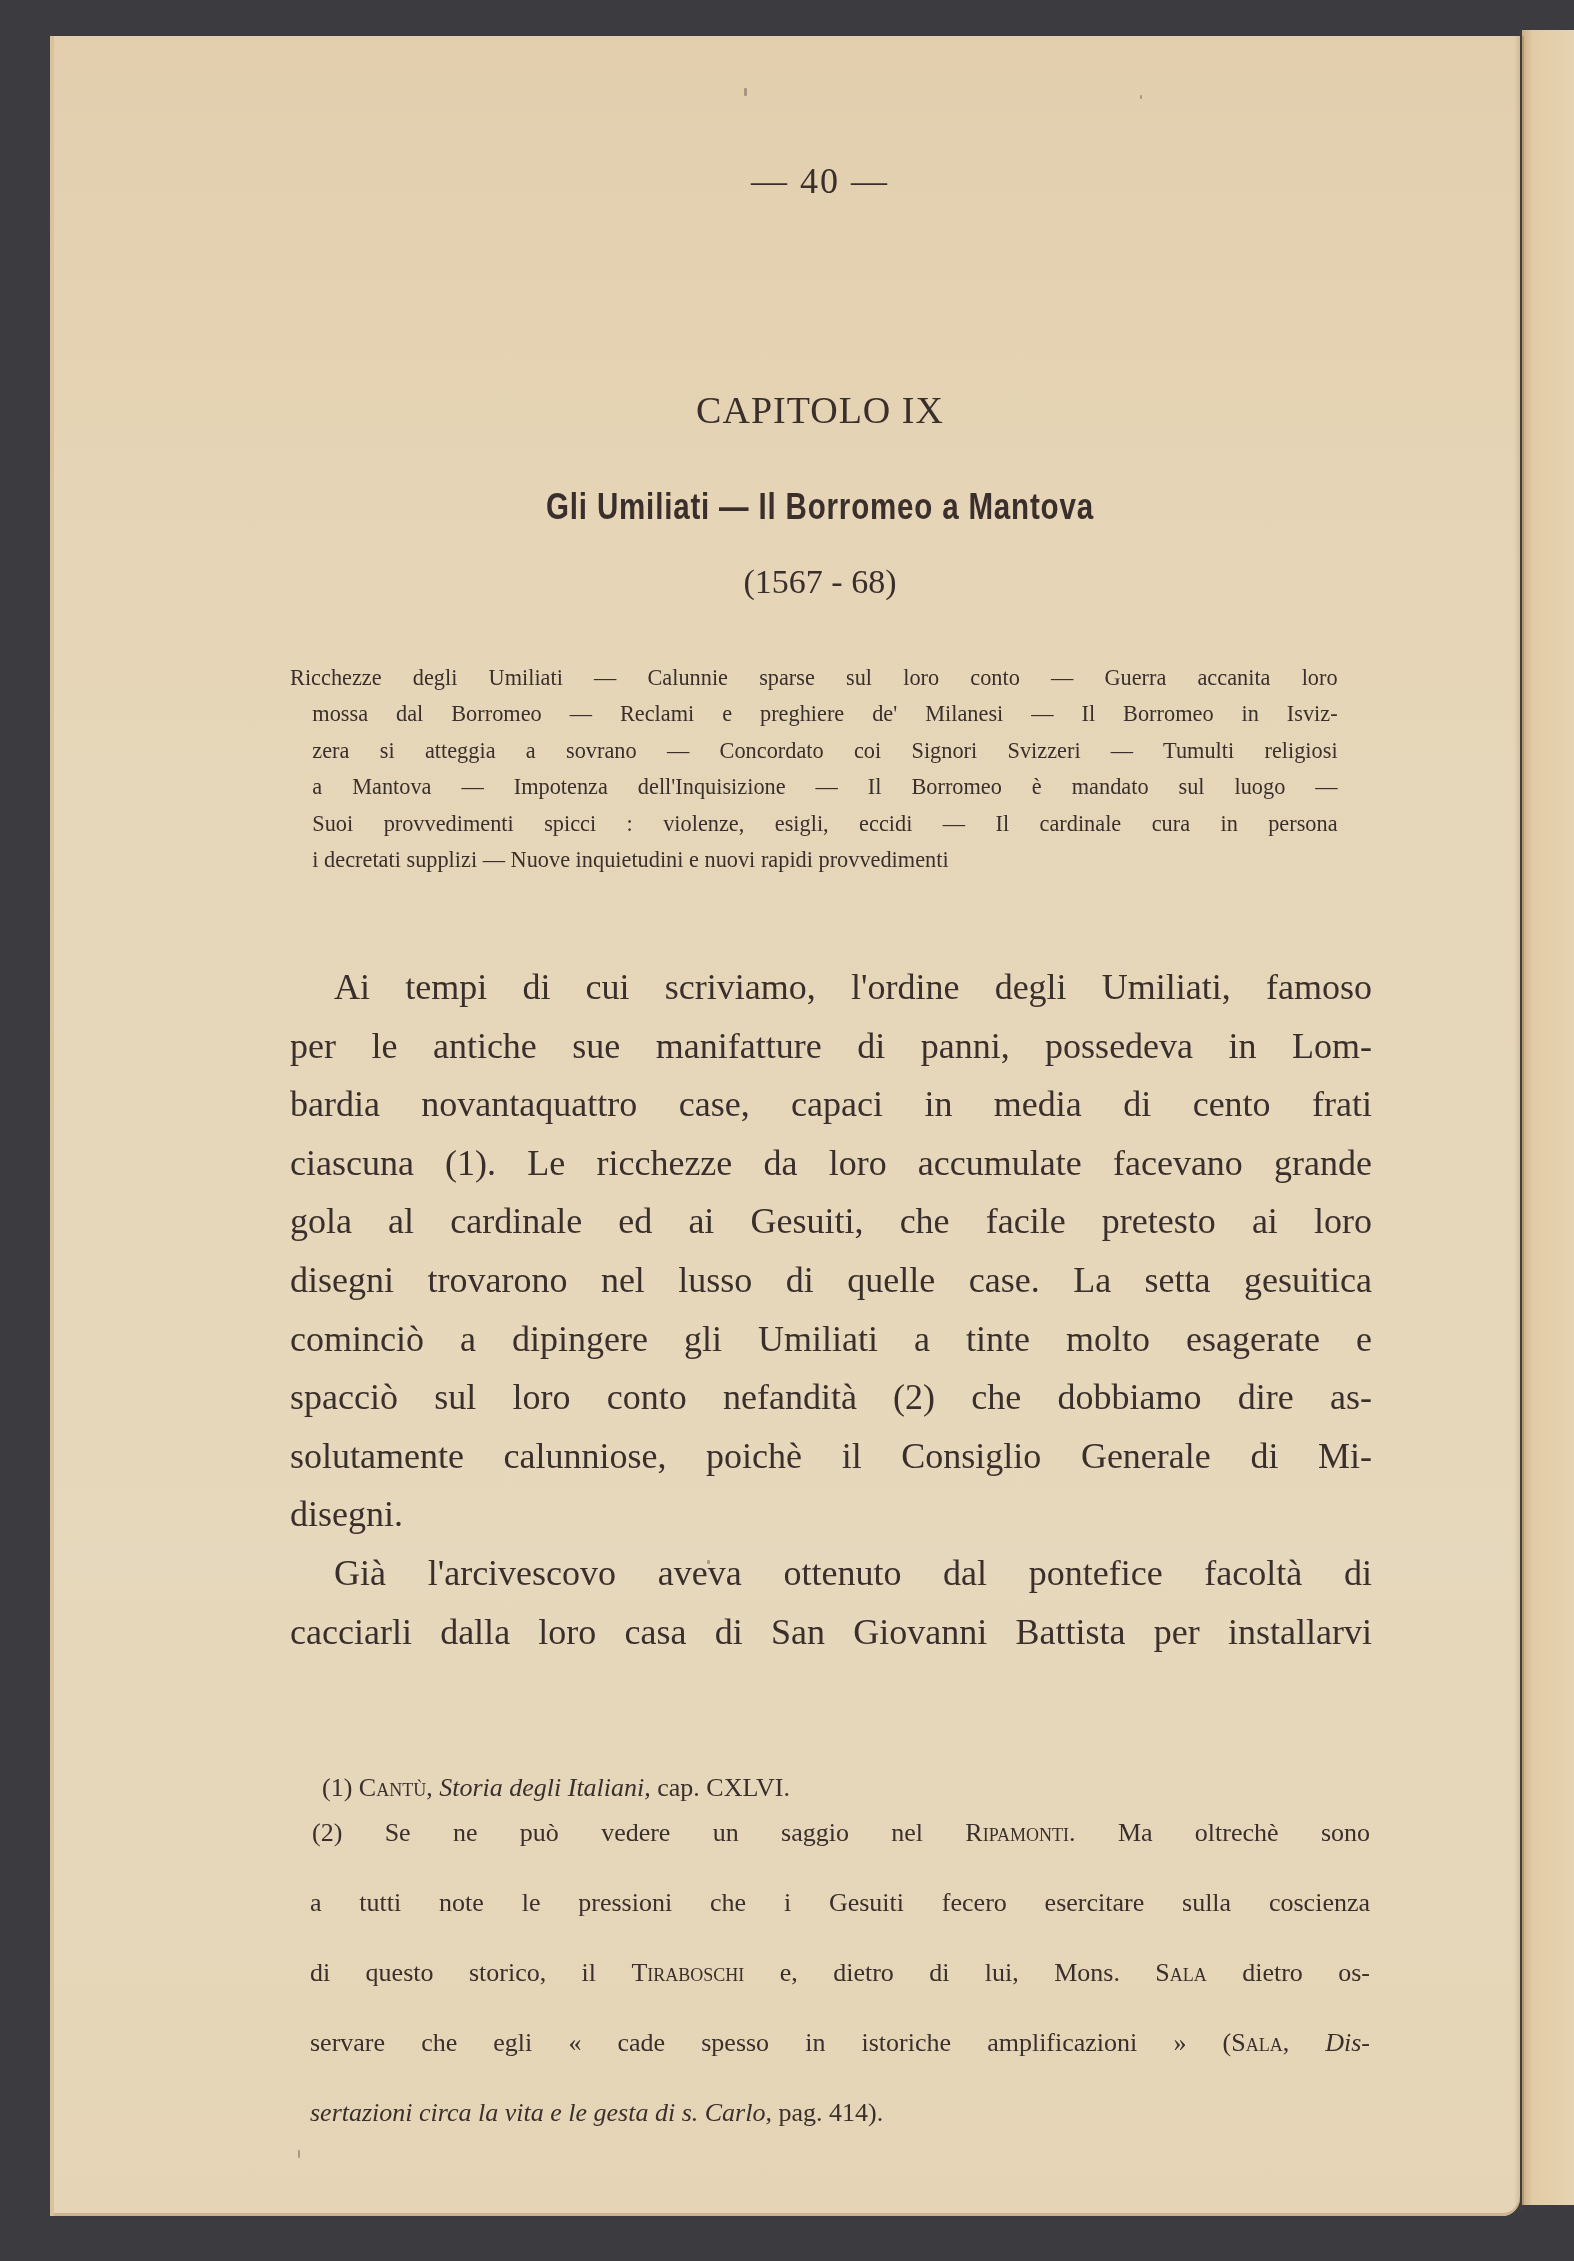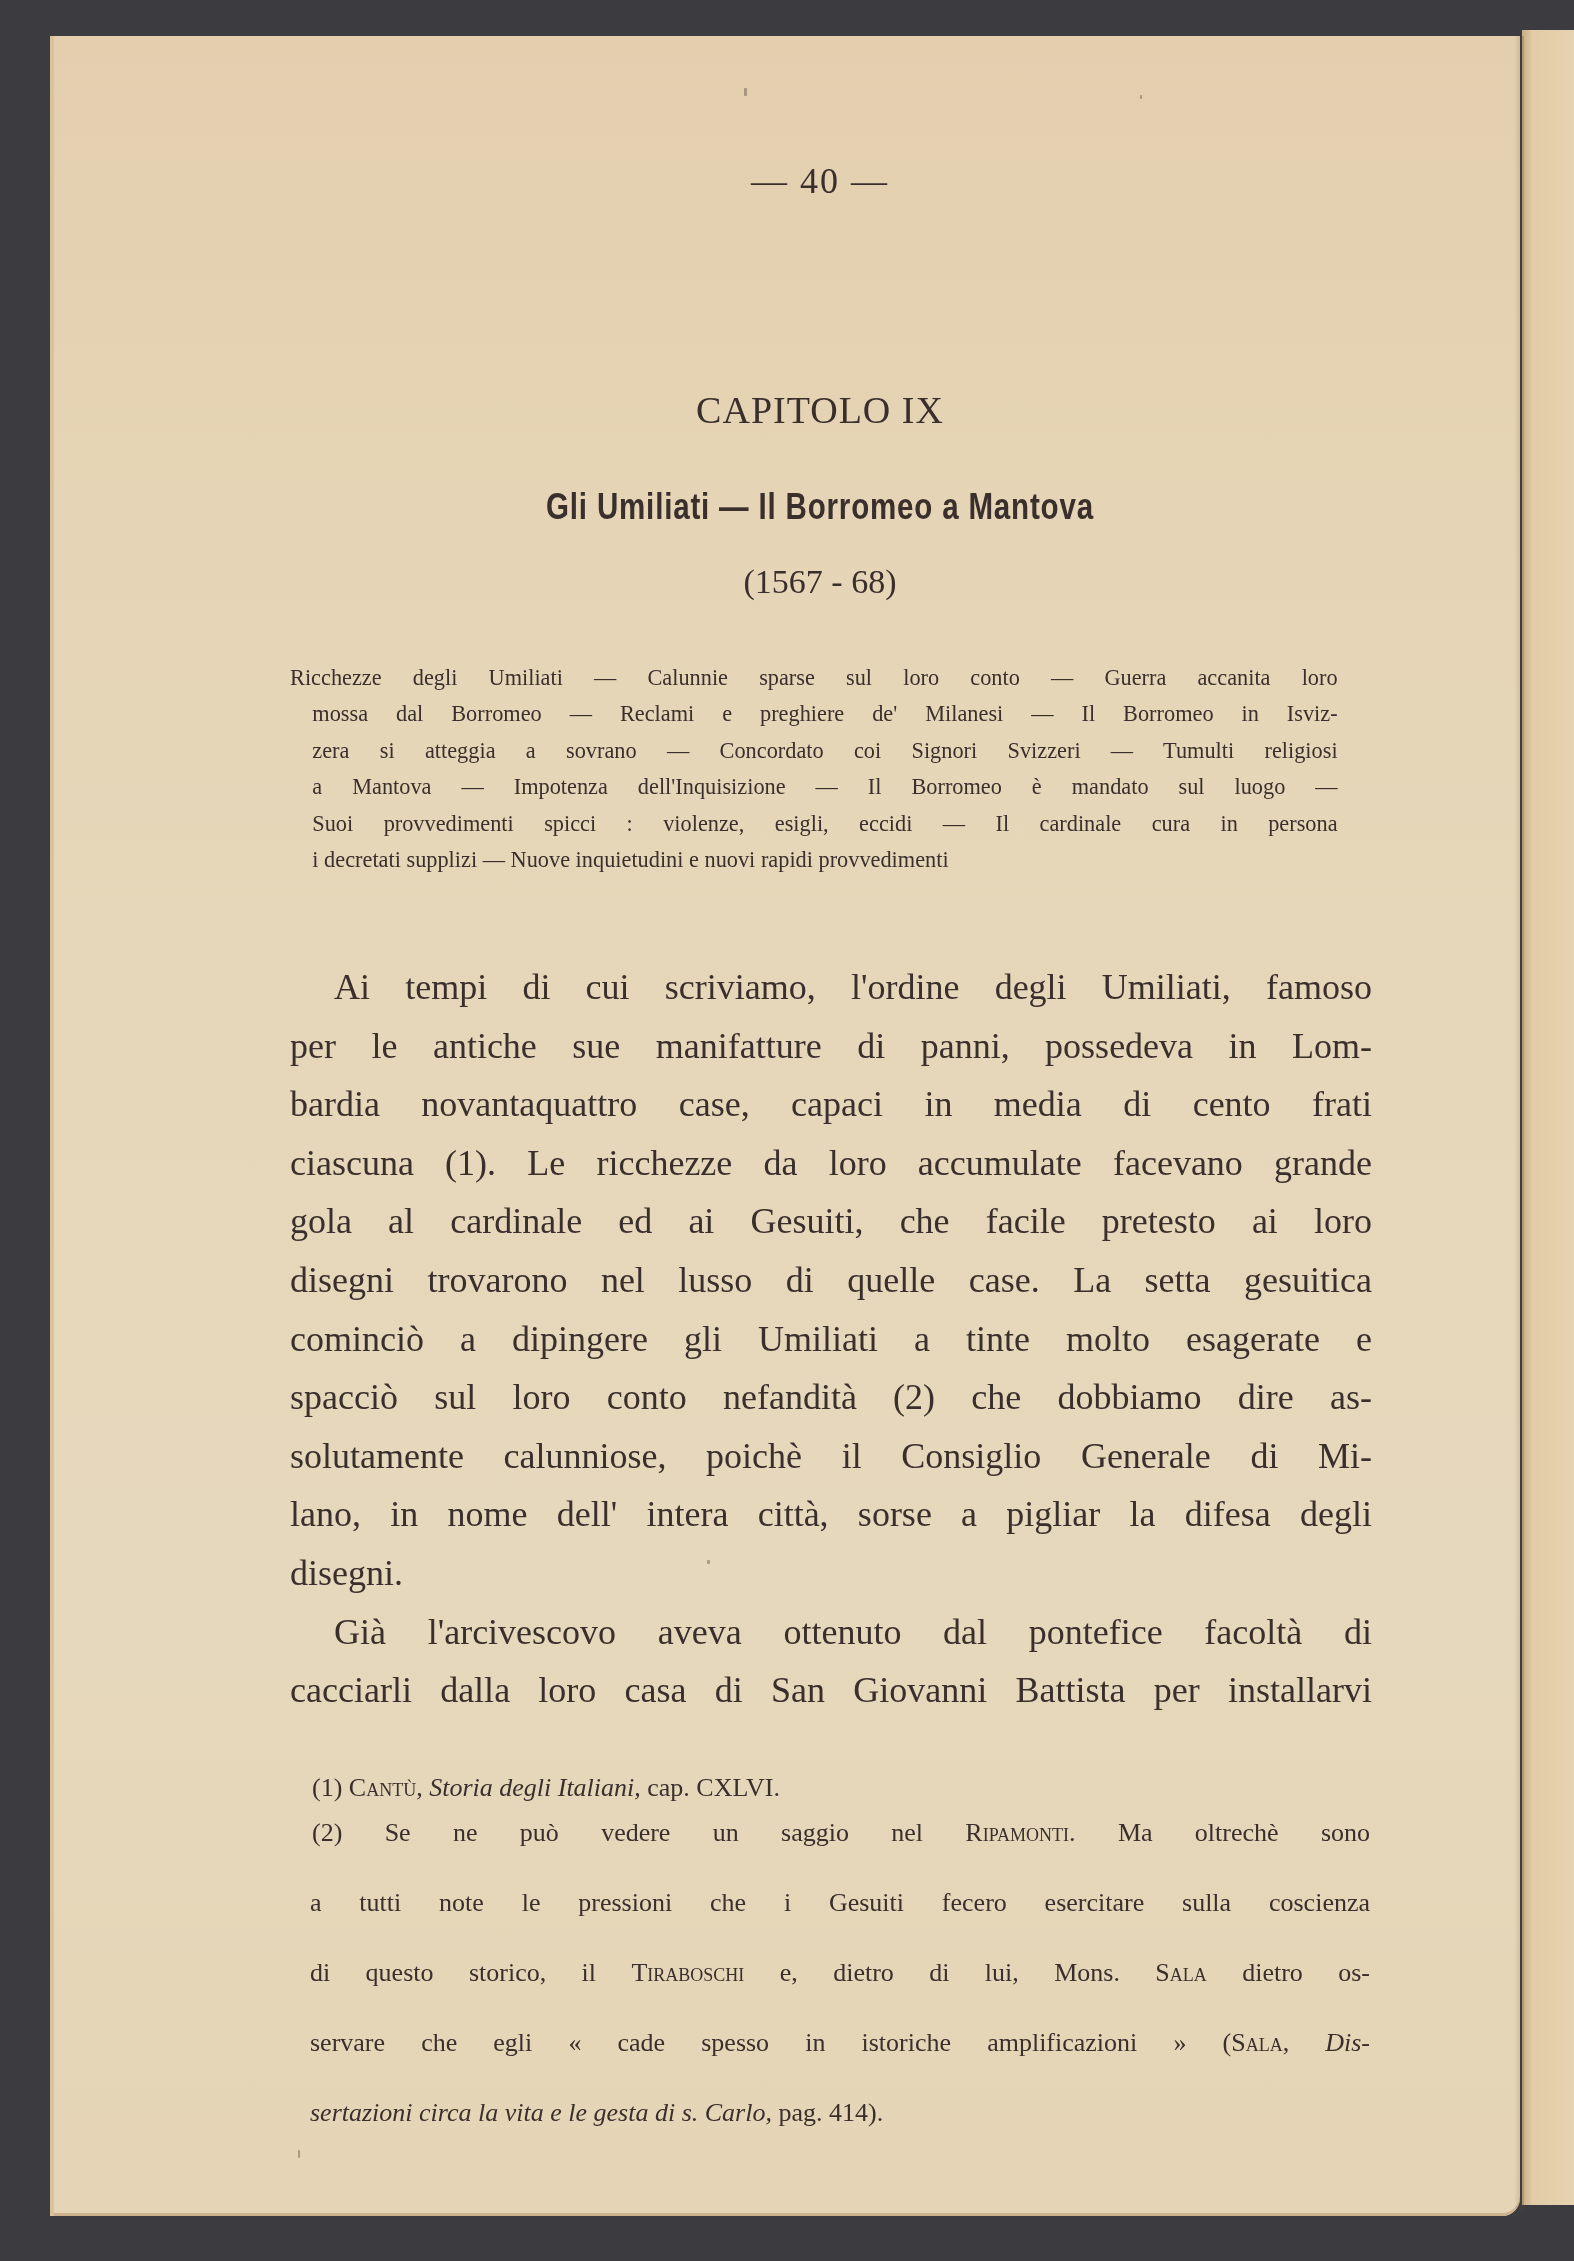--- a/index.html
+++ b/index.html
@@ -130,20 +130,21 @@
       line-height: 45px;
     }
     .footnotes .line {
       display: block;
       text-align: justify;
       text-align-last: justify;
       white-space: nowrap;
     }
     .footnotes .line.last {
       text-align-last: left;
+      margin-left: 10px;
     }
     .footnotes .line.cont {
       margin-left: -2px;
       margin-top: 25px;
     }
     .sc {
       font-variant: small-caps;
     }
     .it {
       font-style: italic;
@@ -181,21 +182,20 @@
   <div>
     <span class="line indent">Ai tempi di cui scriviamo, l'ordine degli Umiliati, famoso</span>
     <span class="line">per le antiche sue manifatture di panni, possedeva in Lom-</span>
     <span class="line">bardia novantaquattro case, capaci in media di cento frati</span>
     <span class="line">ciascuna (1). Le ricchezze da loro accumulate facevano grande</span>
     <span class="line">gola al cardinale ed ai Gesuiti, che facile pretesto ai loro</span>
     <span class="line">disegni trovarono nel lusso di quelle case. La setta gesuitica</span>
     <span class="line">cominciò a dipingere gli Umiliati a tinte molto esagerate e</span>
     <span class="line">spacciò sul loro conto nefandità (2) che dobbiamo dire as-</span>
     <span class="line">solutamente calunniose, poichè il Consiglio Generale di Mi-</span>
-    <span class="line">lano, in nome dell' intera città, sorse a pigliar la difesa degli</span>
     <span class="line last">disegni.</span>
   </div>
   <div>
     <span class="line indent">Già l'arcivescovo aveva ottenuto dal pontefice facoltà di</span>
     <span class="line">cacciarli dalla loro casa di San Giovanni Battista per installarvi</span>
   </div>
 </div>
 
 <div class="footnotes">
   <span class="line last">

